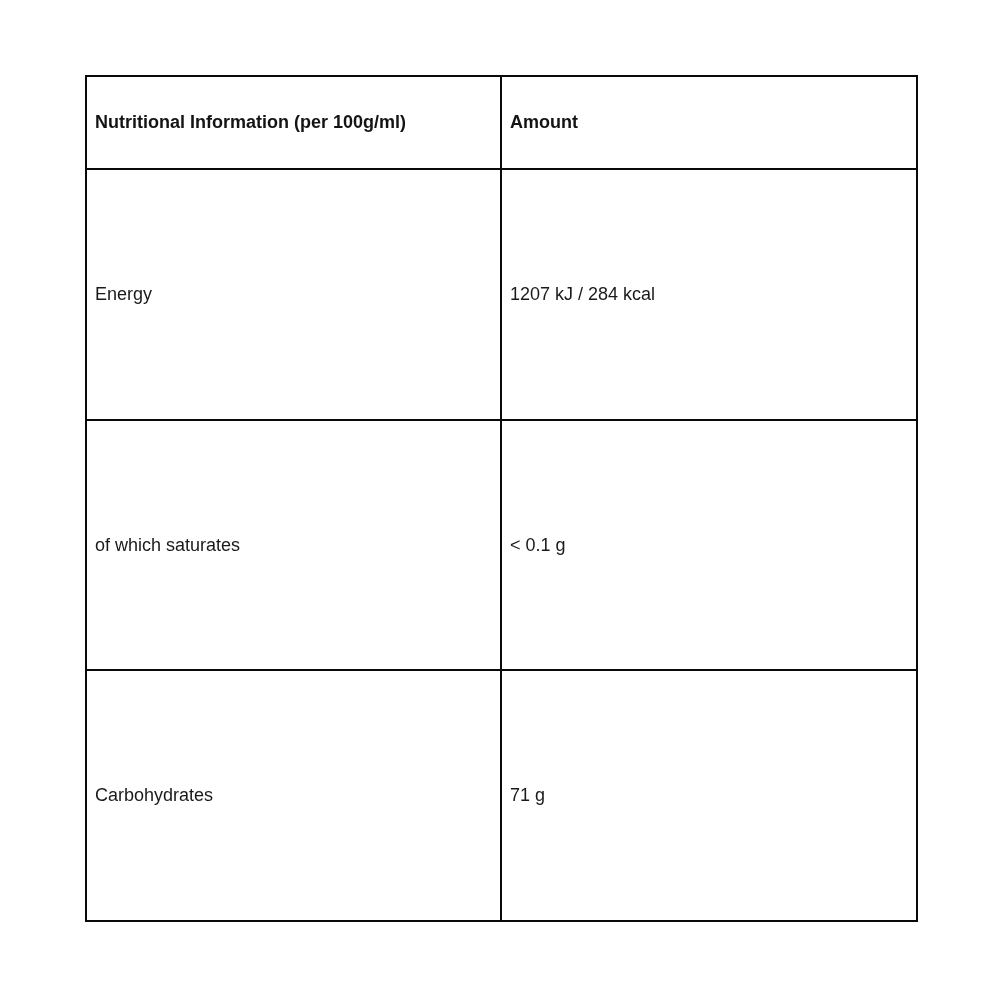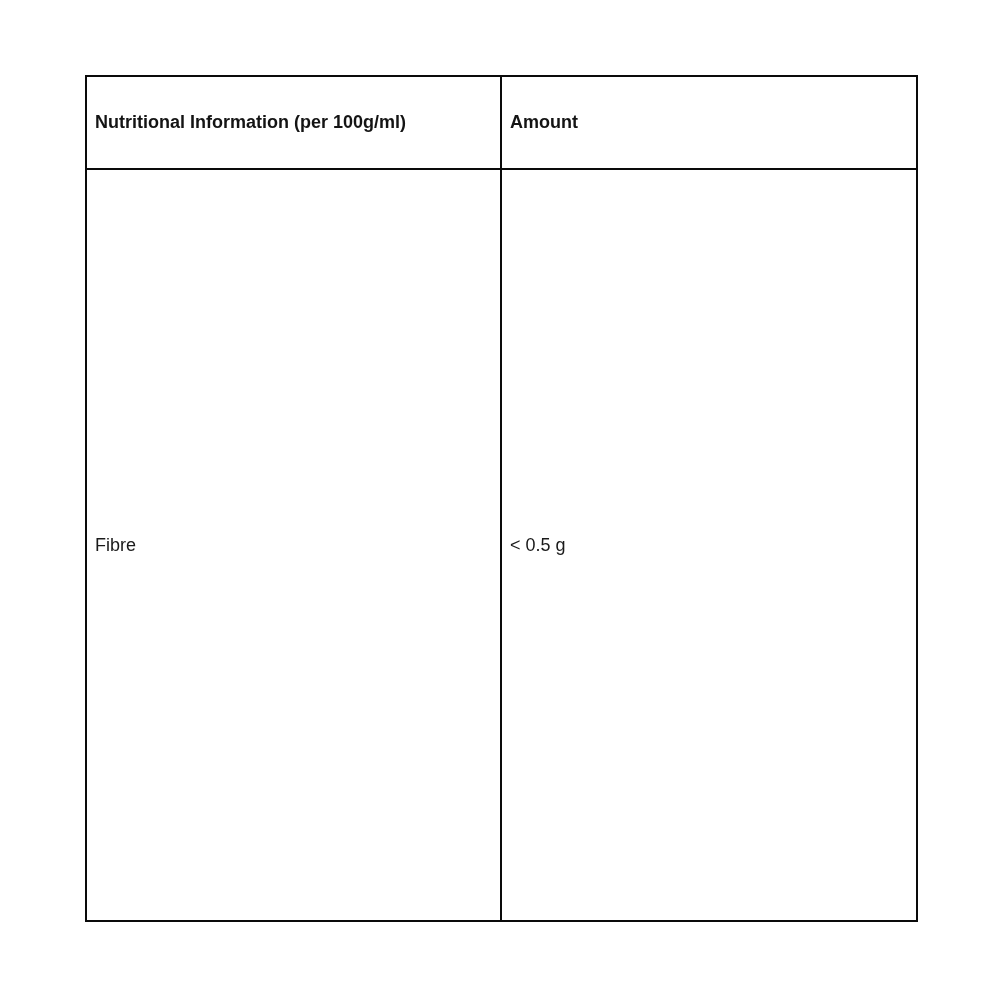--- a/index.html
+++ b/index.html
@@ -58,18 +58,26 @@
       <col class="col-amount">
     </colgroup>
     <thead>
       <tr>
         <th>Nutritional Information (per 100g/ml)</th>
         <th>Amount</th>
       </tr>
     </thead>
     <tbody>
         <tr>
-          <td>Fibre</td>
-          <td>&lt; 0.5 g</td>
+          <td>Energy</td>
+          <td>1207 kJ / 284 kcal</td>
+        </tr>
+        <tr>
+          <td>of which saturates</td>
+          <td>&lt; 0.1 g</td>
+        </tr>
+        <tr>
+          <td>Carbohydrates</td>
+          <td>71 g</td>
         </tr>
       </tbody>
   </table>
 </div>
 
 </body></html>

